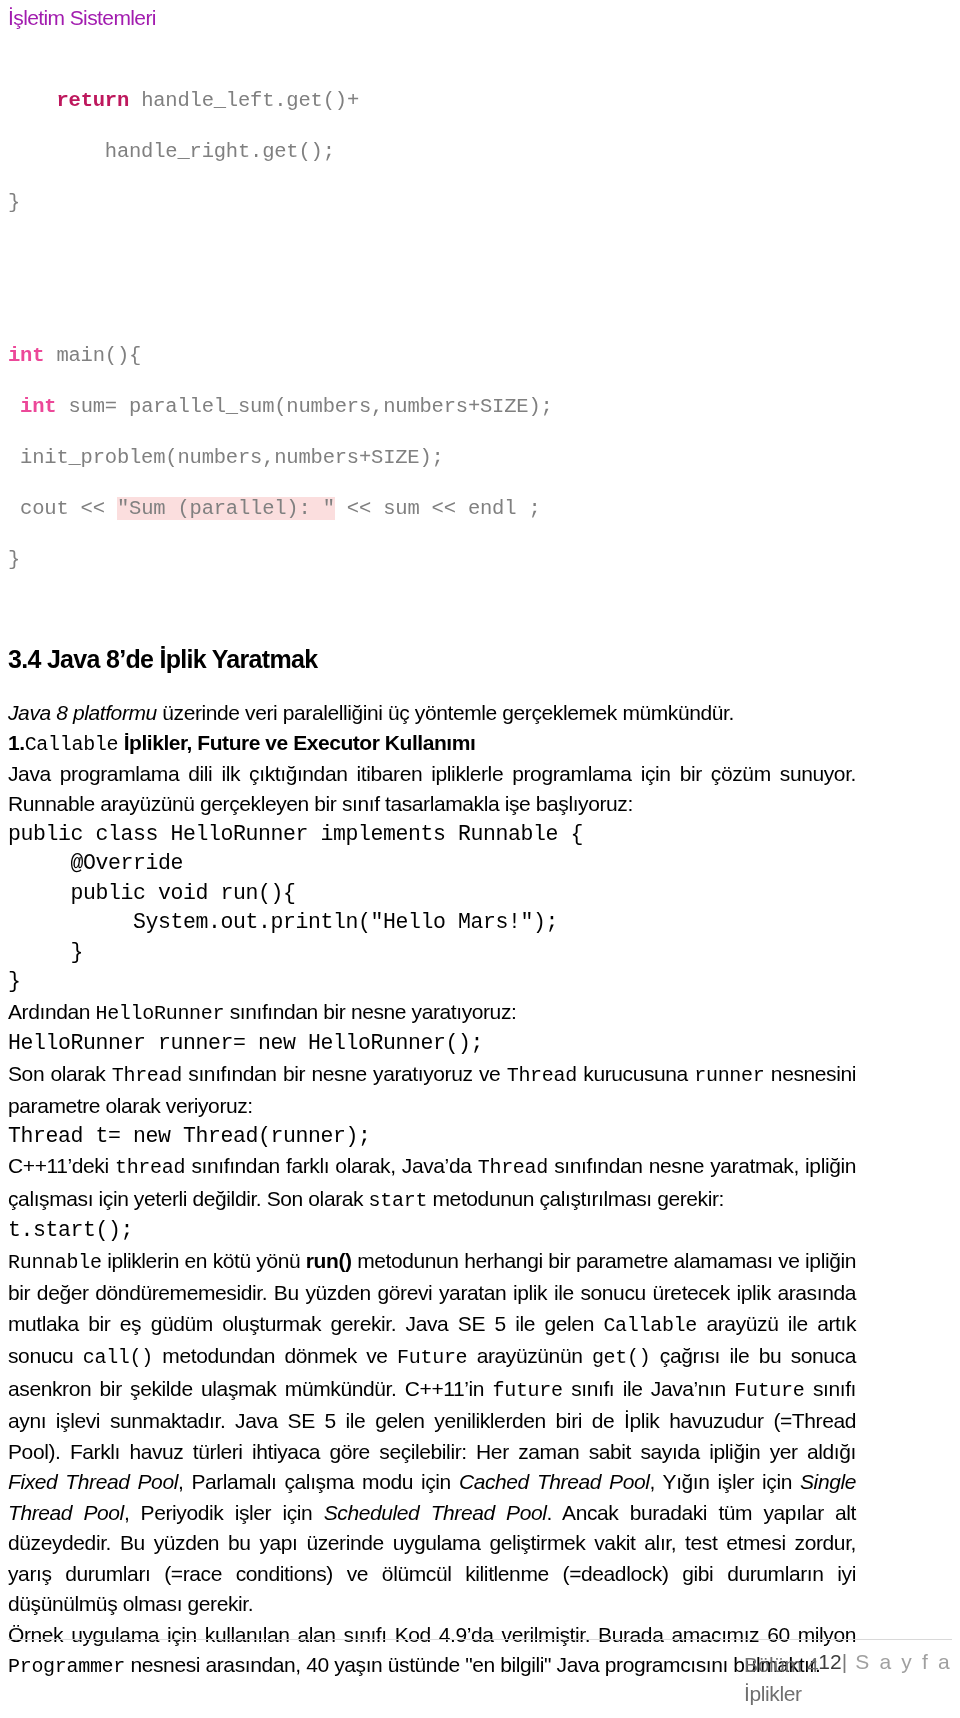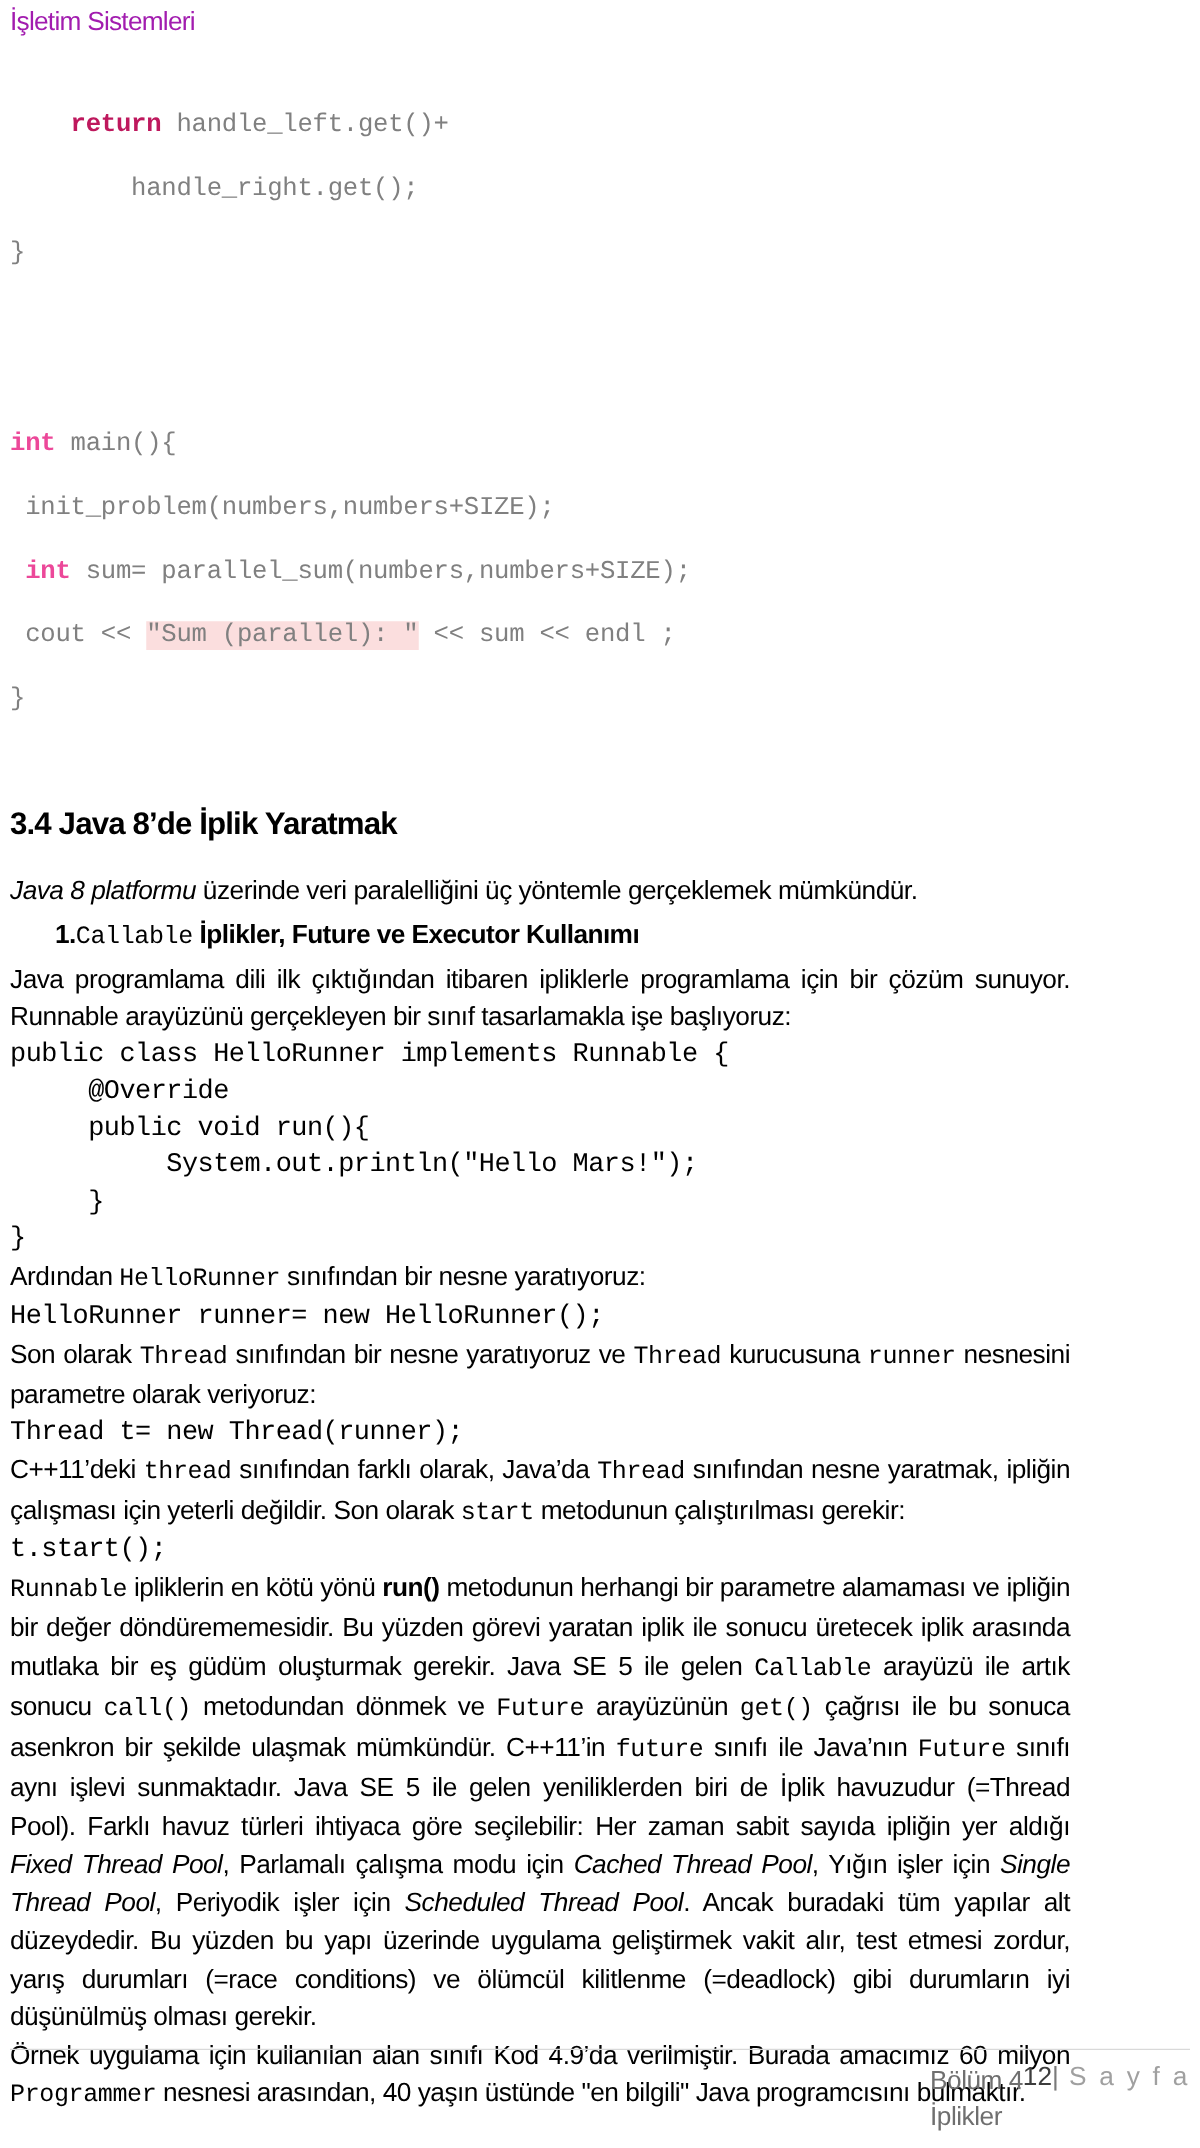--- a/index.html
+++ b/index.html
@@ -59,22 +59,21 @@
     font-weight: bold;
     margin: 22px 0 24px 0;
     letter-spacing: -0.7px;
     color: #000;
   }
   .sub-bold {
     font-family: "Liberation Sans", sans-serif;
     font-size: 21px;
     font-weight: bold;
     letter-spacing: -0.45px;
-    line-height: 38px;
-    margin-left: 36px;
+    line-height: 28px;
   }
   .sub-bold .mono {
     font-family: "Liberation Mono", "DejaVu Sans Mono", monospace;
     font-weight: normal;
     font-size: 20px;
   }
 
   
   p.body {
     font-family: "Liberation Sans", sans-serif;
@@ -144,22 +143,22 @@
 
   <div class="content">
 
     <div class="code">
 <div>    <span class="kw-green">return</span> handle_left.get()+</div>
 <div>        handle_right.get();</div>
 <div>}</div>
 <div class="blank-line"></div>
 <div class="blank-line"></div>
 <div><span class="kw-blue">int</span> main(){</div>
+<div> <span class="kw-blue">int</span> sum= parallel_sum(numbers,numbers+SIZE);</div>
 <div> init_problem(numbers,numbers+SIZE);</div>
-<div> <span class="kw-blue">int</span> sum= parallel_sum(numbers,numbers+SIZE);</div>
 <div> cout &lt;&lt; <span class="str-hl">"Sum (parallel): "</span> &lt;&lt; sum &lt;&lt; endl ;</div>
 <div>}</div>
     </div>
 
     <h2 class="section-title">3.4 Java 8’de İplik Yaratmak</h2>
 
     <p class="body lead"><span class="bi">Java 8 platformu</span><span> üzerinde veri  paralelliğini üç yöntemle gerçeklemek mümkündür.</span></p>
 
     <div class="sub-bold"><span>1.</span><span class="mono">Callable</span><span> İplikler, Future ve Executor Kullanımı</span></div>
 

